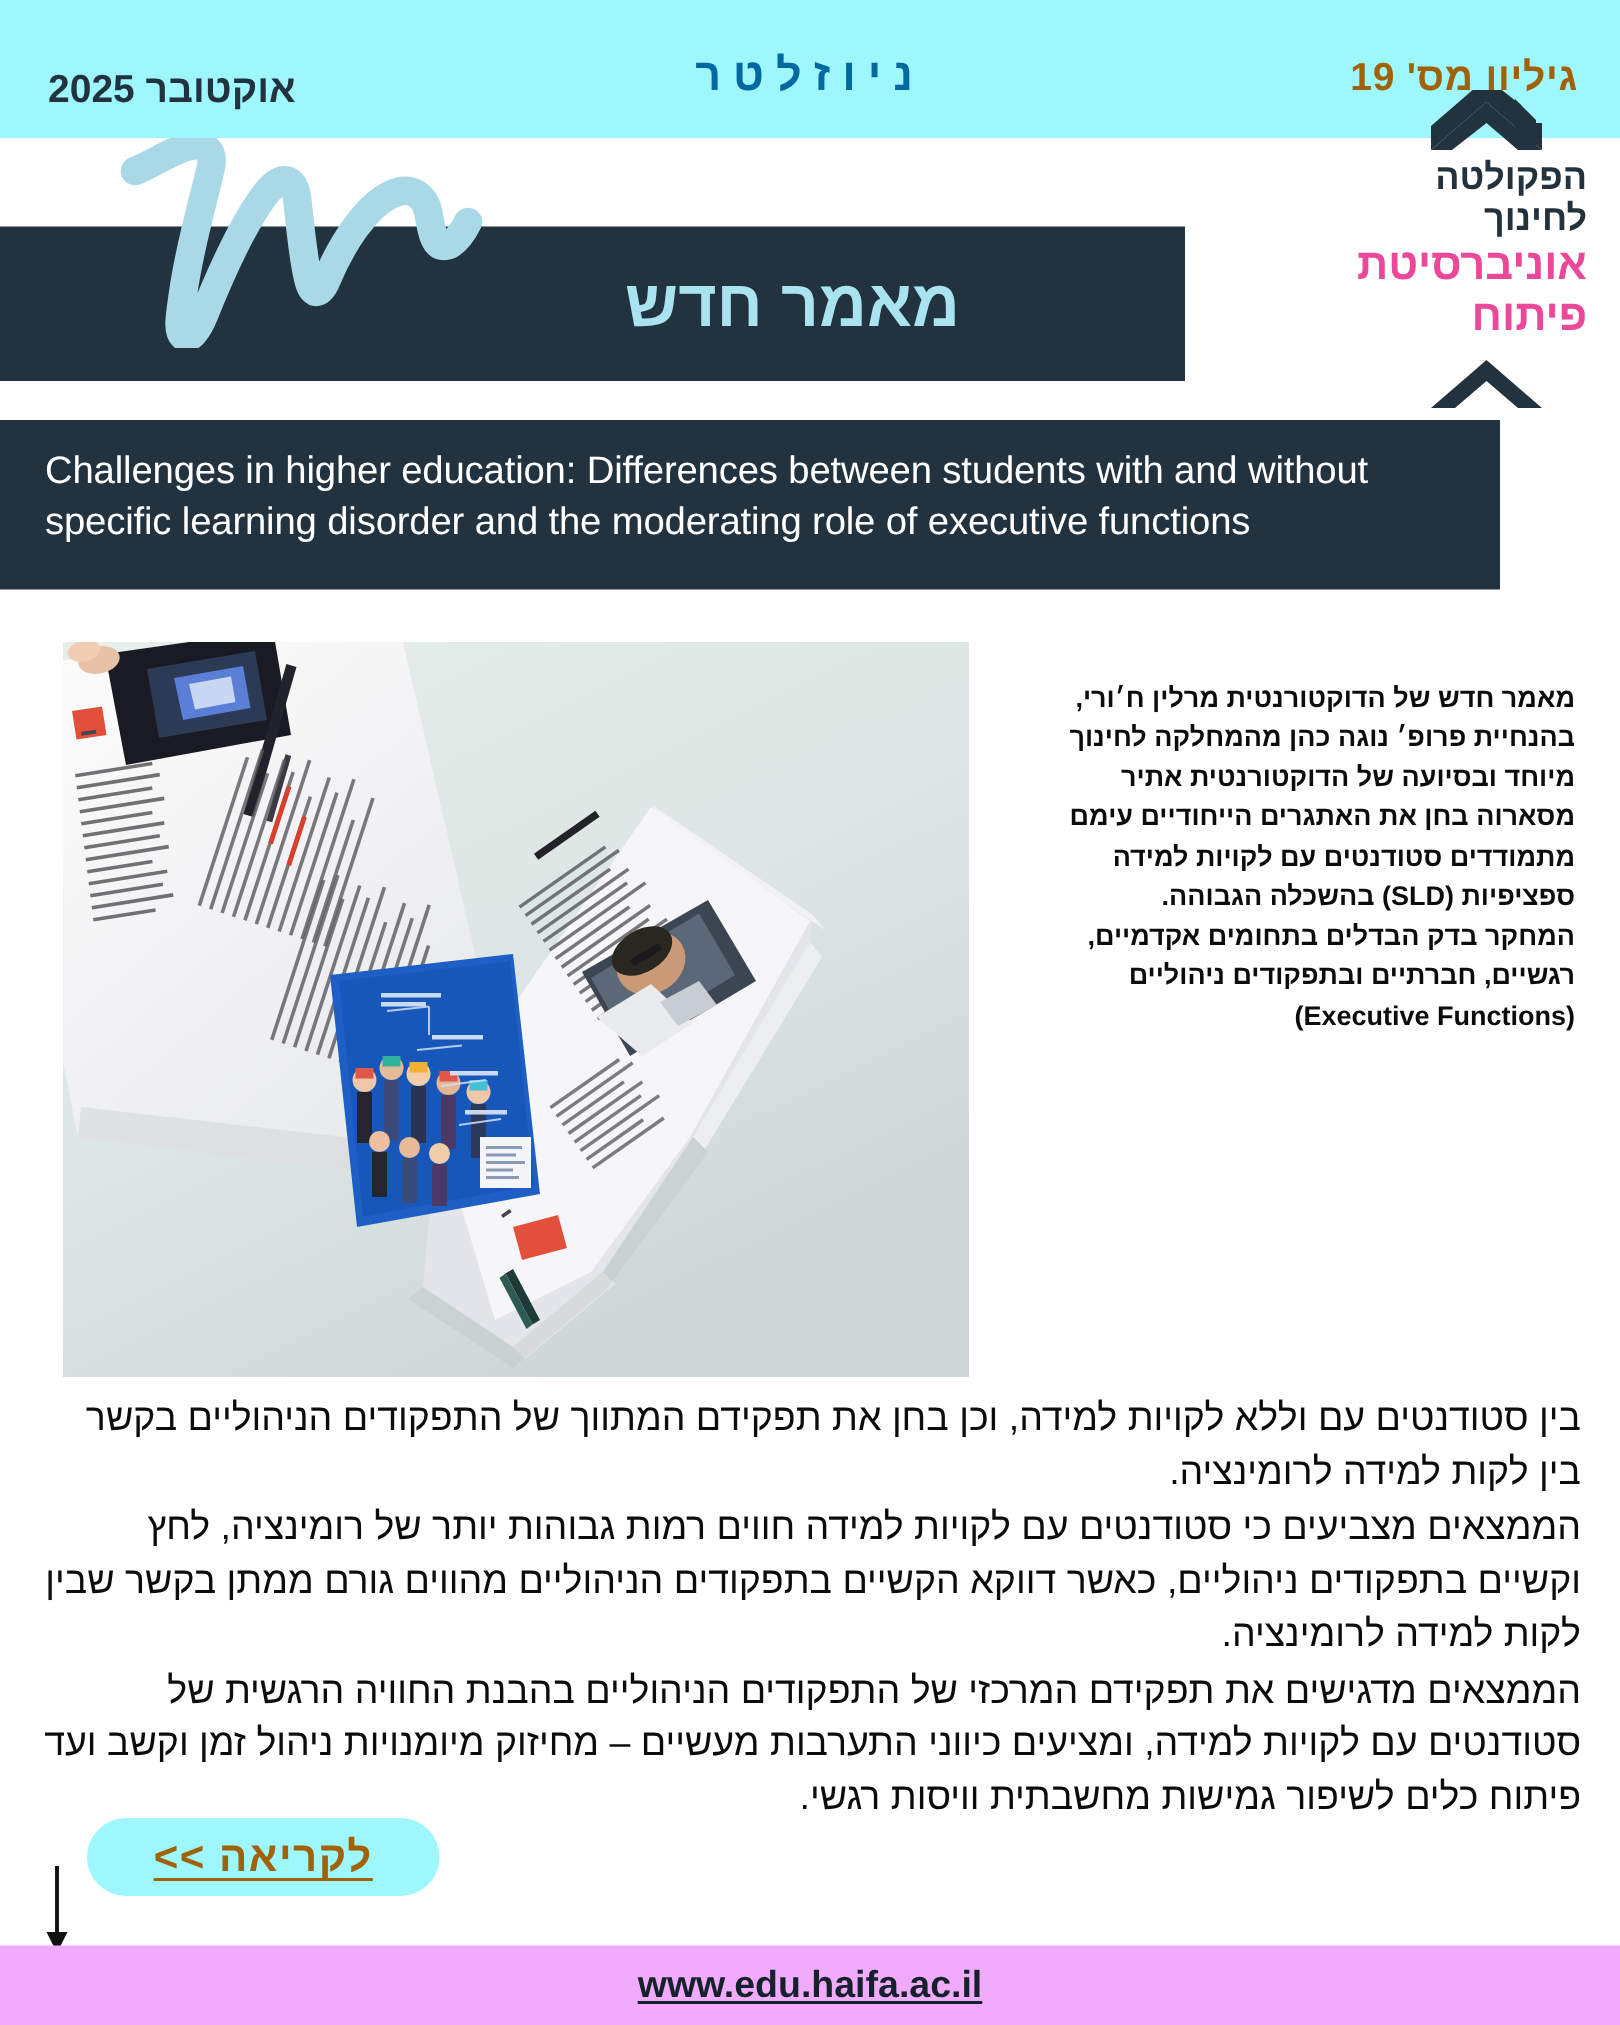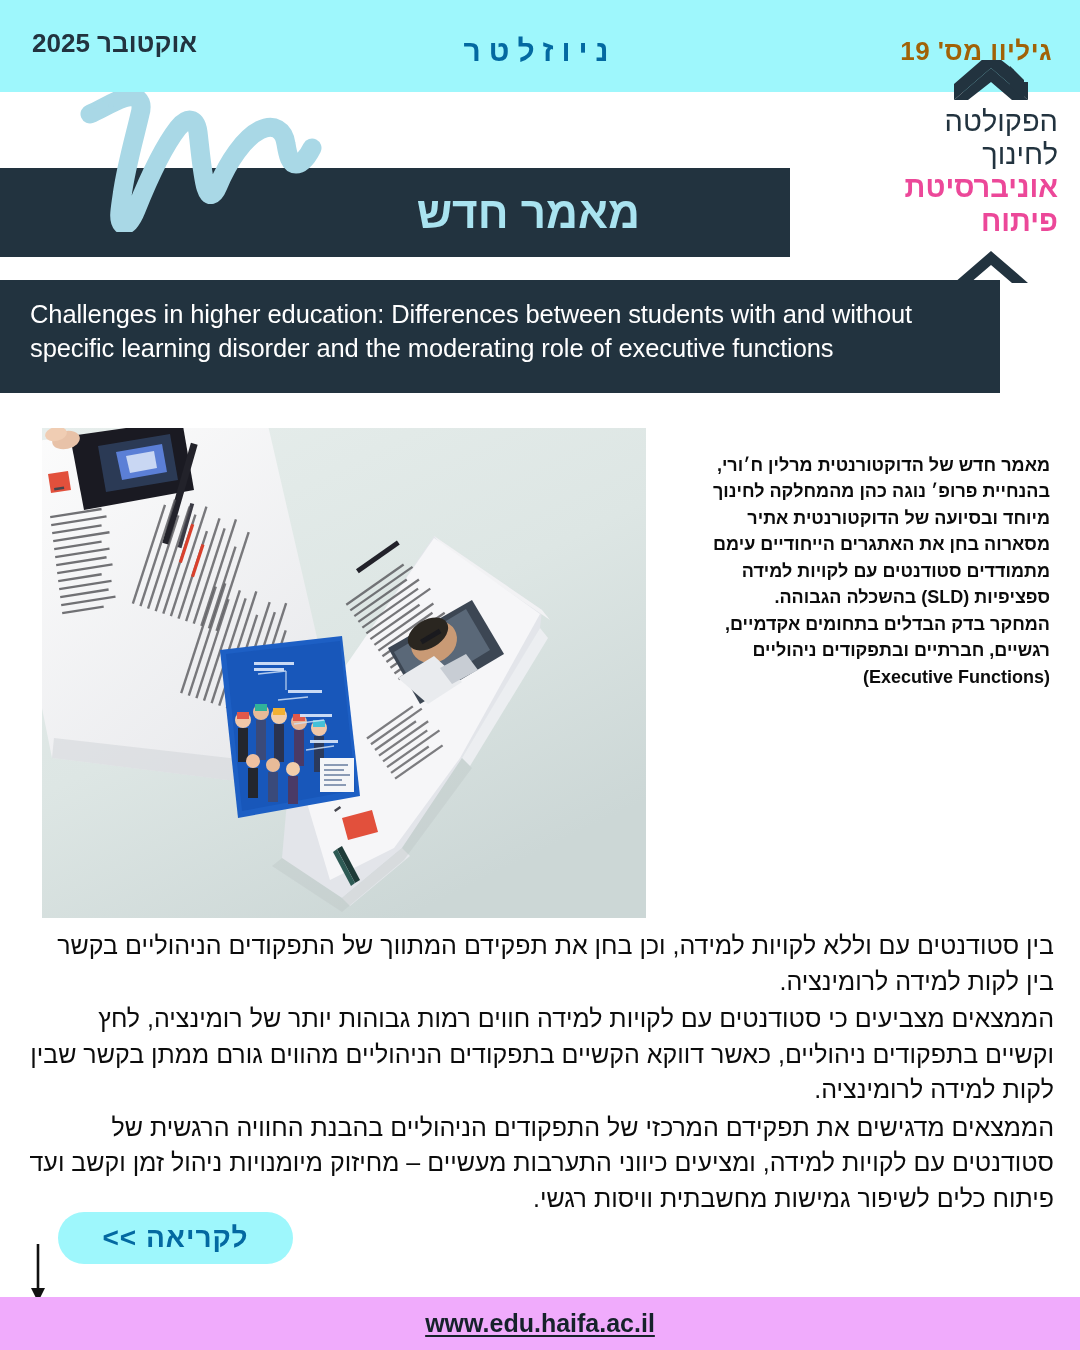--- a/index.html
+++ b/index.html
@@ -43,21 +43,21 @@
     left: 0; right: 0;
     text-align: center;
     font-size: 30px;
     font-weight: 700;
     color: #0369a1;
     letter-spacing: 8px;
     direction: rtl;
   }
   .top-bar-date {
     position: absolute;
-    top: 28px;
+    top: 44px;
     left: 32px;
     font-size: 26px;
     font-weight: 700;
     color: #22333f;
     direction: rtl;
   }
 
   
   .logo-block {
     position: absolute;
@@ -68,24 +68,24 @@
     direction: rtl;
   }
   .logo-chev {
     display: block;
     width: 74px;
     height: 42px;
     margin-right: 30px;
   }
   .logo-chev-top { margin-bottom: 4px; }
   .logo-faculty {
-    font-size: 29px;
+    font-size: 24px;
     line-height: 1.06;
     color: #22333f;
-    font-weight: 400;
+    font-weight: 700;
     margin-top: 2px;
   }
   .logo-univ {
     font-size: 29px;
     line-height: 1.06;
     color: #ec4899;
     font-weight: 700;
     margin-top: 3px;
   }
   .logo-chev-bottom { margin-top: 10px; }
@@ -97,24 +97,24 @@
     left: 78px;
     width: 250px;
     height: 140px;
     z-index: 4;
     pointer-events: none;
   }
 
   
   .banner {
     position: absolute;
-    top: 168px;
+    top: 151px;
     left: 0;
     width: 790px;
-    height: 89px;
+    height: 103px;
     background: #22333f;
     z-index: 2;
   }
   .banner-label {
     position: absolute;
     top: 50%;
     right: 150px;
     transform: translateY(-50%);
     font-size: 44px;
     font-weight: 700;
@@ -194,21 +194,22 @@
     border-radius: 26px;
     display: flex;
     align-items: center;
     justify-content: center;
     cursor: pointer;
     direction: rtl;
   }
   .cta-label {
     font-size: 28px;
     font-weight: 700;
-    color: #0369a1;
+    color: #a16207;
+    text-decoration: underline;
     text-underline-offset: 5px;
     direction: rtl;
     letter-spacing: 1px;
   }
 
   
   .down-arrow {
     position: absolute;
     top: 1242px;
     left: 24px;

